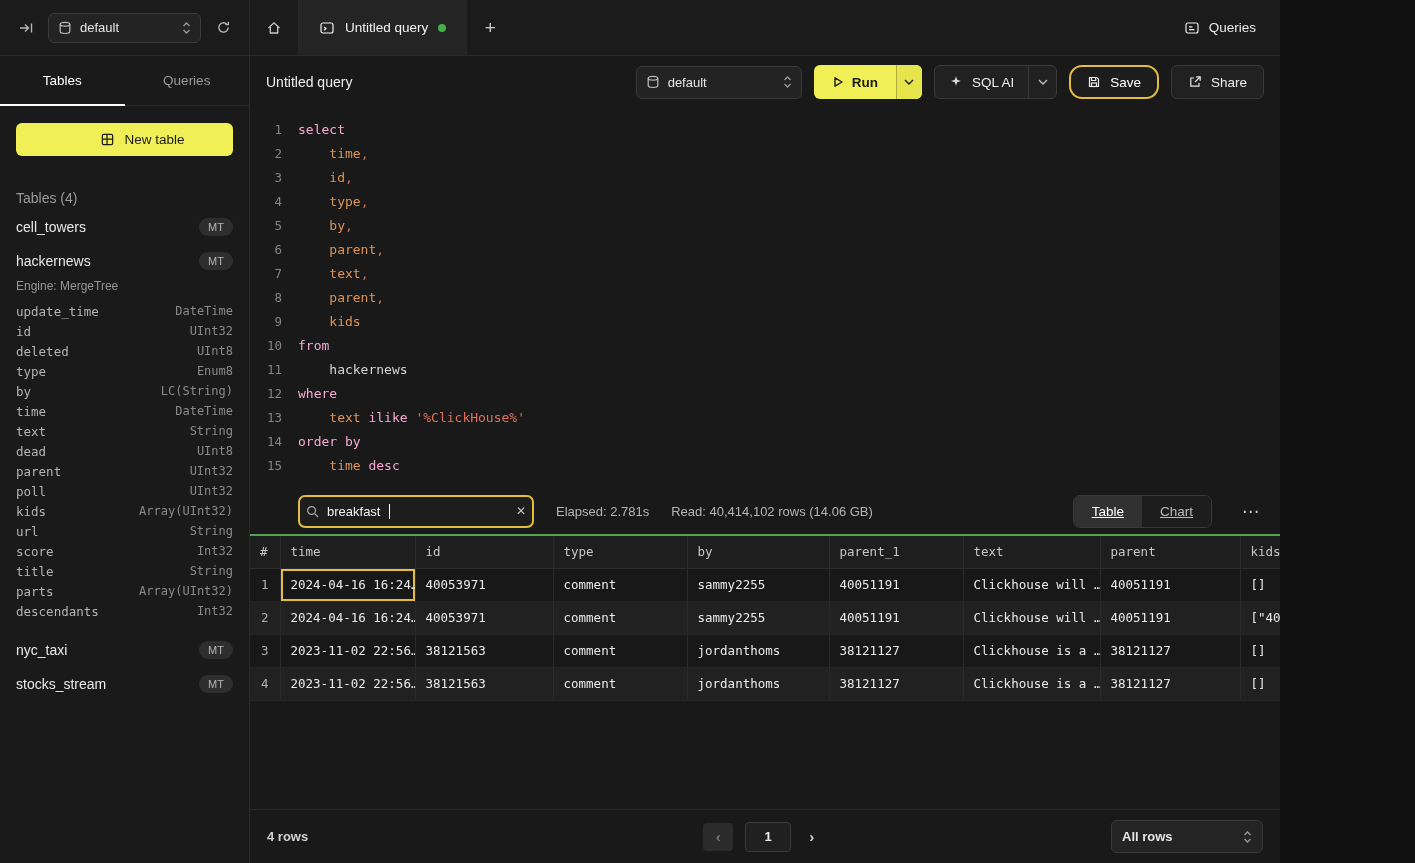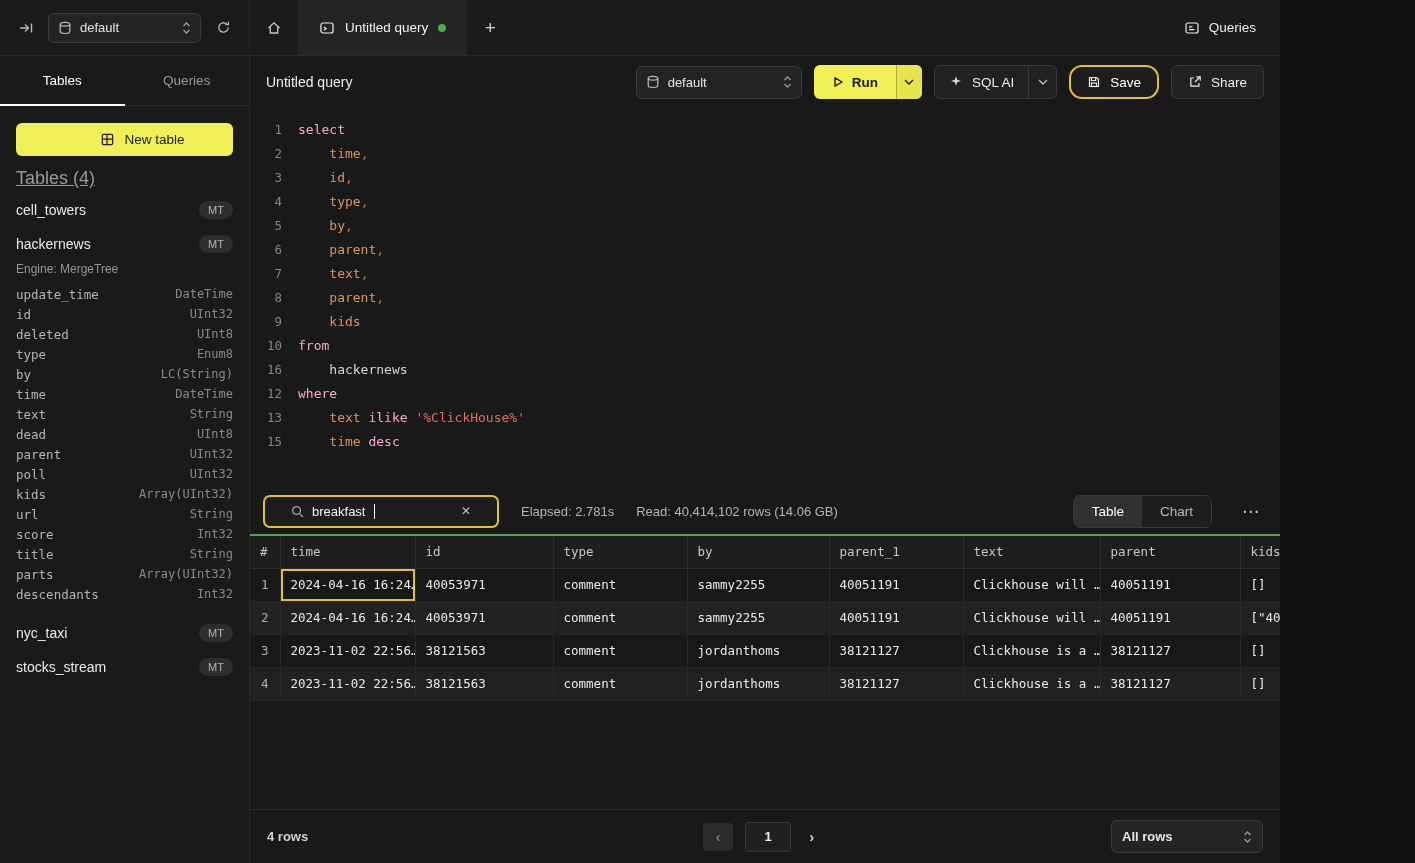--- a/index.html
+++ b/index.html
@@ -32,21 +32,21 @@
   
   .sidebar{width:250px;flex:0 0 250px;background:#1a1a1a;border-right:1px solid #2a2a2a;display:flex;flex-direction:column;min-height:0;}
   .side-tabs{flex:0 0 50px;display:flex;border-bottom:1px solid #2a2a2a;}
   .side-tab{flex:1;display:flex;align-items:center;justify-content:center;font-size:13.5px;color:#9a9a9a;position:relative;}
   .side-tab.active{color:#ffffff;}
   .side-tab.active::after{content:"";position:absolute;left:0;right:0;bottom:-1px;height:2px;background:#ffffff;}
   .side-content{flex:1;padding:17px 16px 10px;overflow:hidden;}
   .new-table-btn{width:100%;height:33px;background:#f1ef56;border-radius:6px;color:#1b1b1b;font-size:13.5px;font-weight:500;display:flex;align-items:center;justify-content:center;gap:9px;padding-left:36px;}
   .side-search{margin-top:15px;height:32px;display:flex;align-items:center;gap:8px;padding:0 10px;background:#1e1e1e;border:1px solid #353535;border-radius:6px;color:#8f8f8f;}
   .side-search input::placeholder{color:#8a8a8a;}
-  .section-label{margin:12px 0 4px;font-size:18px;color:#9a9a9a;text-decoration:underline;}
+  .section-label{margin:34px 0 4px;font-size:14px;color:#9a9a9a;}
   .side-table-item{height:34px;display:flex;align-items:center;justify-content:space-between;}
   .tbl-name{font-size:14px;color:#eaeaea;}
   .mt-badge{font-size:11px;color:#b5b5b5;background:#2e2e2e;border-radius:999px;padding:3px 9px;}
   .engine-label{font-size:12px;color:#969696;margin:1px 0 8px;}
   .col-list{margin:0 0 12px;}
   .col-row{height:20px;display:flex;align-items:center;justify-content:space-between;}
   .col-name{font:12.5px "DejaVu Sans Mono",monospace;color:#b4b4b4;}
   .col-type{font:12px "DejaVu Sans Mono",monospace;color:#8a8a8a;}
 
   
@@ -70,27 +70,27 @@
   .ln{width:24px;text-align:right;margin-right:16px;color:#858585;font-size:12.5px;}
   .code{white-space:pre;}
   .tk-kw{color:#f9a8d4;}
   .tk-id{color:#de9456;}
   .tk-str{color:#e0705e;}
   .tk-pn{color:#ce6f54;}
   .tk-pl{color:#d6d6d6;}
 
   
   .results-toolbar{flex:0 0 46px;display:flex;align-items:center;gap:22px;padding:0 13px;}
-  .result-search{width:236px;height:33px;flex:0 0 236px;display:flex;align-items:center;gap:8px;padding:0 26px;background:#1d1d1d;border:2px solid #e3bd3e;border-radius:7px;color:#a5a5a5;}
+  .result-search{width:236px;height:33px;flex:0 0 236px;display:flex;align-items:center;gap:8px;padding:0 6px;background:#1d1d1d;border:2px solid #e3bd3e;border-radius:7px;color:#a5a5a5;margin-left:35px;}
   .rs-value{color:#f2f2f2;font-size:13px;}
   .caret-bar{display:inline-block;width:1px;height:15px;background:#ffffff;margin-left:1px;}
   .rs-clear{margin-left:auto;color:#c3c3c3;font-size:12px;}
   .meta-text{font-size:13px;color:#b5b5b5;}
   .view-toggle{margin-left:auto;display:flex;border:1px solid #3a3a3a;border-radius:7px;overflow:hidden;}
-  .vt-btn{height:31px;padding:0 18px;display:flex;align-items:center;font-size:13.5px;color:#b9b9b9;background:#1d1d1d;}
+  .vt-btn{height:31px;padding:0 18px;display:flex;align-items:center;font-size:13.5px;color:#b9b9b9;background:#1d1d1d;text-decoration:underline;}
   .vt-btn.active{background:#313131;color:#ffffff;}
   .more-btn{color:#cfcfcf;font-size:17px;padding:0 8px;}
 
   
   .results-area{flex:1;border-top:2px solid #55a351;overflow:hidden;min-height:0;}
   table{border-collapse:collapse;table-layout:fixed;width:1125px;font:12.5px "DejaVu Sans Mono",monospace;}
   th{height:32px;background:#1e1e1e;color:#c6c6c6;font-weight:normal;text-align:left;padding:0 10px;border-right:1px solid #2e2e2e;border-bottom:1px solid #2e2e2e;white-space:nowrap;overflow:hidden;}
   th:last-child{border-right:none;}
   td{height:33px;color:#eaeaea;padding:0 10px;border-right:1px solid #2a2a2a;border-bottom:1px solid #252525;white-space:nowrap;overflow:hidden;}
   td:last-child{border-right:none;}
@@ -402,30 +402,34 @@
           </div>
           <div class="eline">
             <span class="ln">9</span>
             <span class="code"><span class="tk-pl">    </span><span class="tk-id">kids</span></span>
           </div>
           <div class="eline">
             <span class="ln">10</span>
             <span class="code"><span class="tk-kw">from</span></span>
           </div>
           <div class="eline">
-            <span class="ln">16</span>
+            <span class="ln">11</span>
             <span class="code"><span class="tk-pl">    </span><span class="tk-pl">hackernews</span></span>
           </div>
           <div class="eline">
             <span class="ln">12</span>
             <span class="code"><span class="tk-kw">where</span></span>
           </div>
           <div class="eline">
             <span class="ln">13</span>
             <span class="code"><span class="tk-pl">    </span><span class="tk-id">text</span><span class="tk-pl"> </span><span class="tk-kw">ilike</span><span class="tk-pl"> </span><span class="tk-str">'%ClickHouse%'</span></span>
+          </div>
+          <div class="eline">
+            <span class="ln">14</span>
+            <span class="code"><span class="tk-kw">order by</span></span>
           </div>
           <div class="eline">
             <span class="ln">15</span>
             <span class="code"><span class="tk-pl">    </span><span class="tk-id">time</span><span class="tk-pl"> </span><span class="tk-kw">desc</span></span>
           </div>
         </div>
 
       <div class="results-toolbar">
         <div class="result-search">
           <span>

